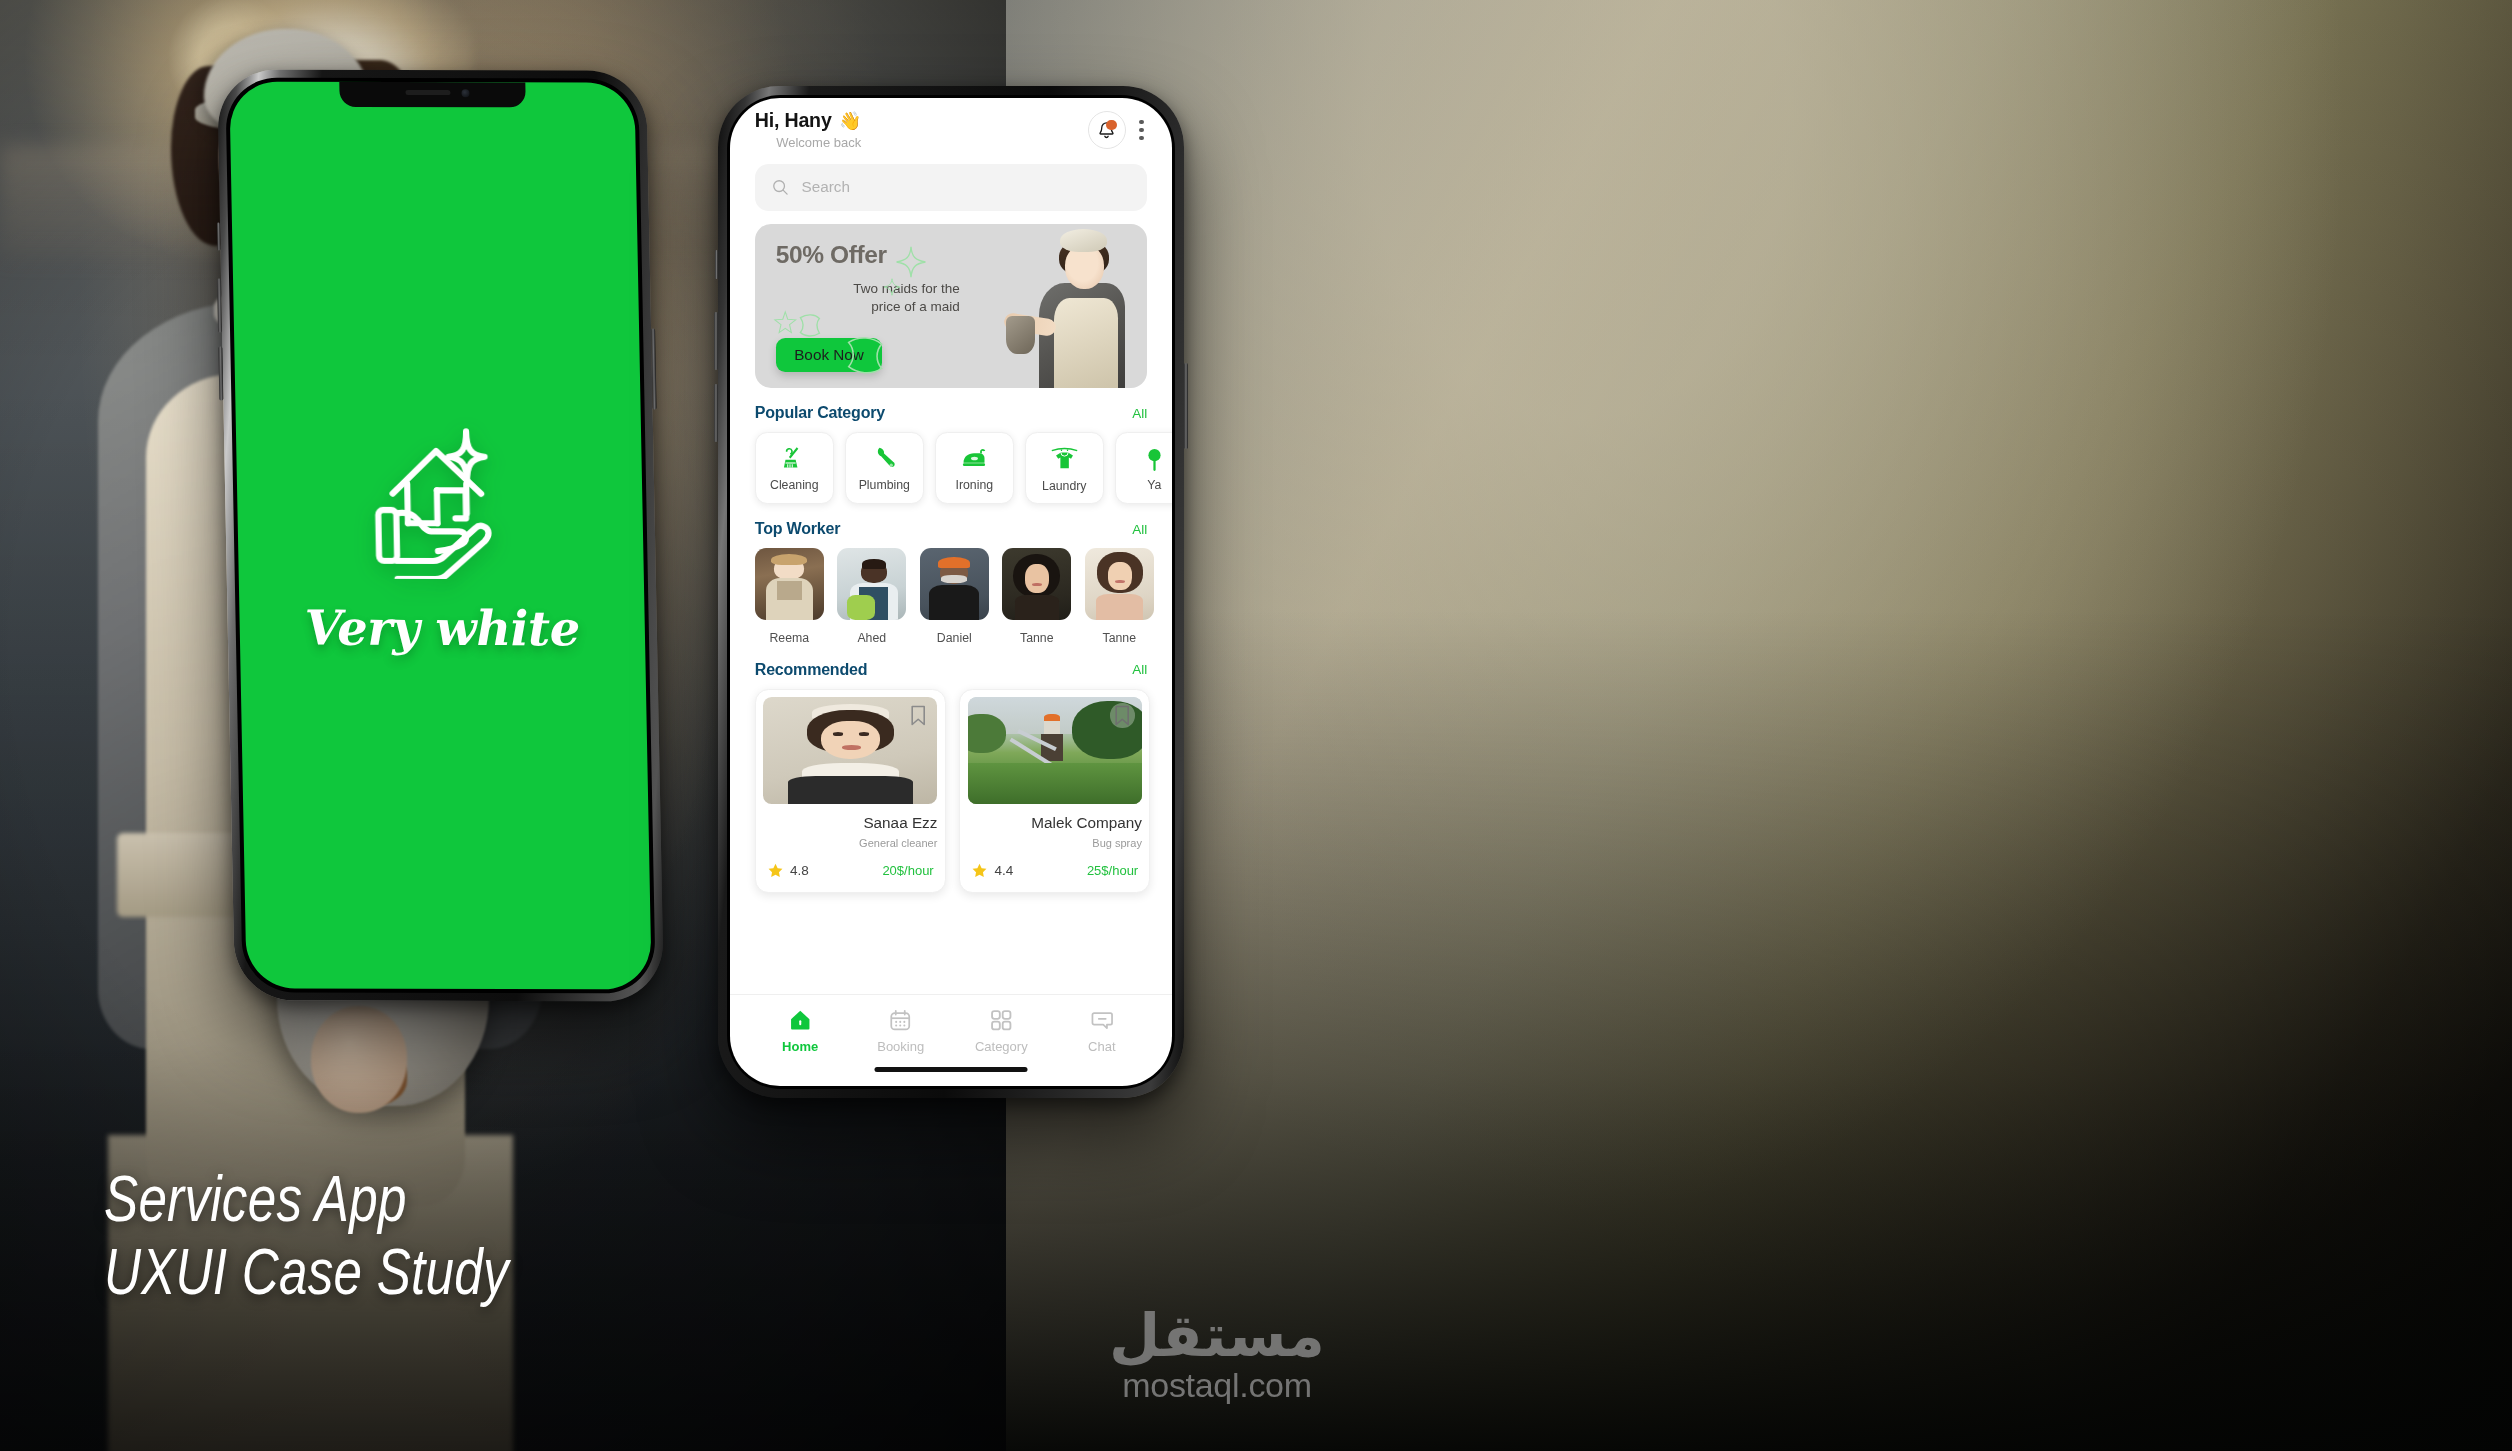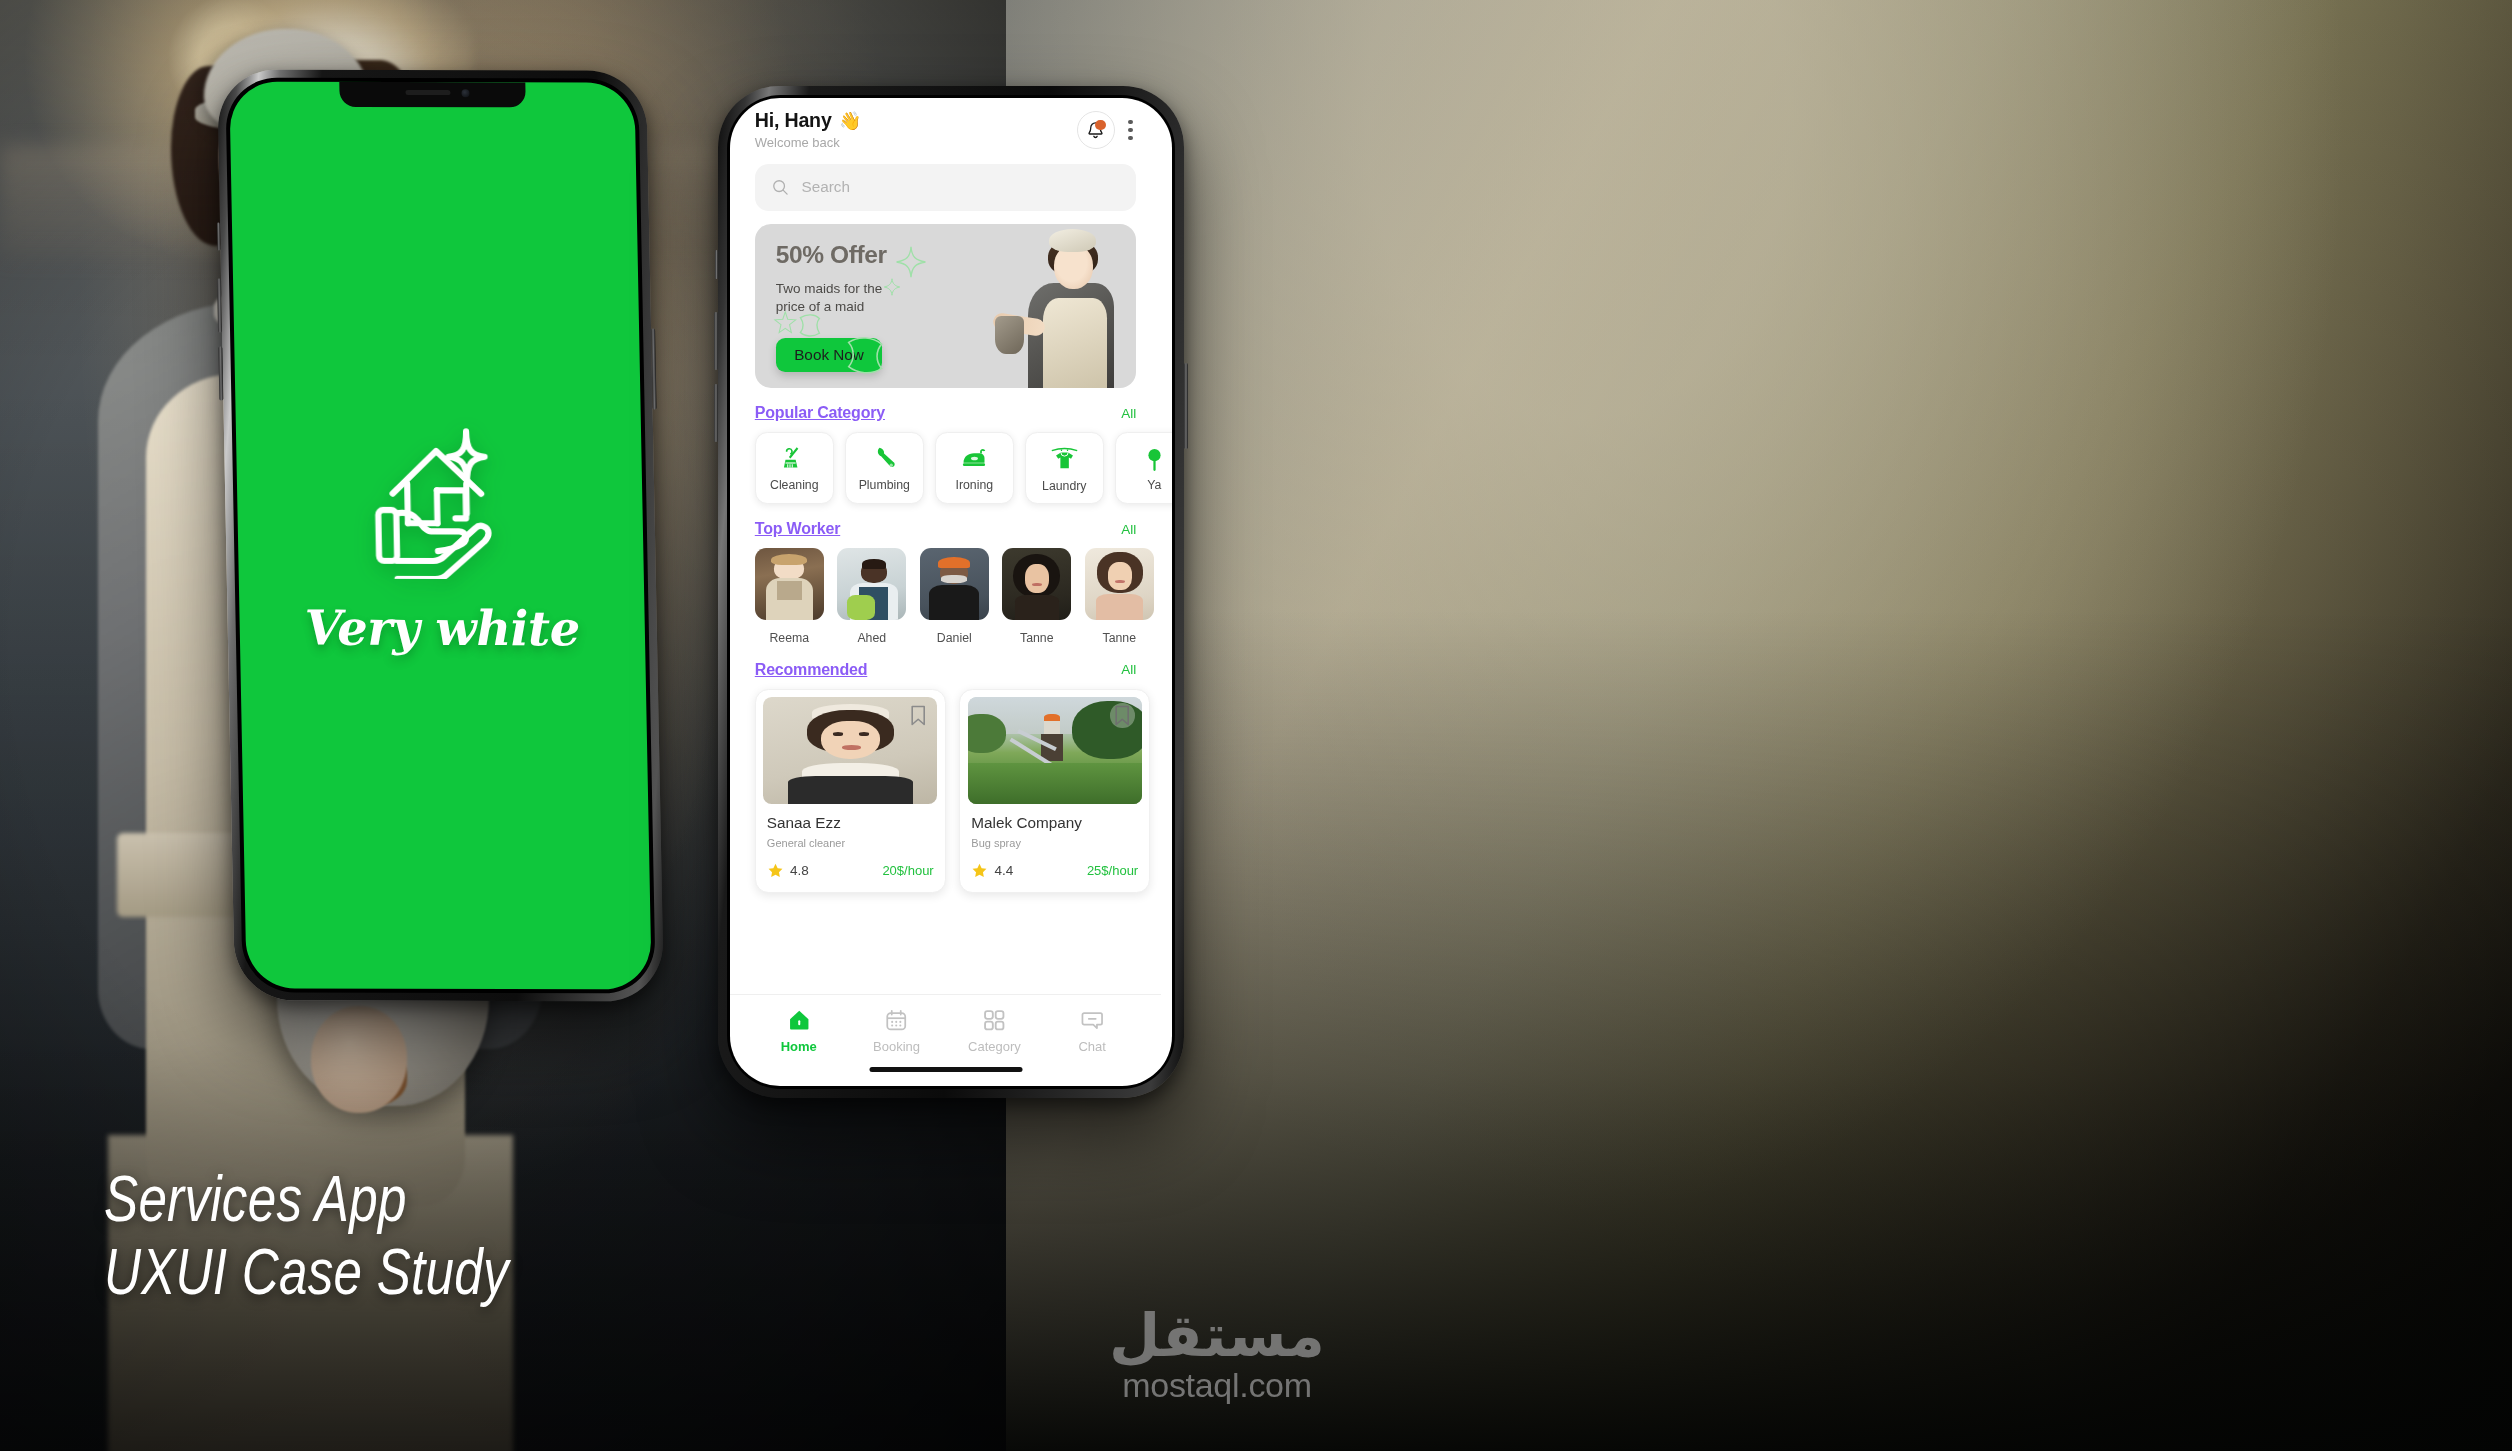--- a/index.html
+++ b/index.html
@@ -136,21 +136,21 @@
   .statusbar { position:relative; height:38px; flex:0 0 38px; display:flex; align-items:center;
      justify-content:space-between; padding:6.1px 27px 0 27px; z-index:4; }
   .sb-time { font-size:16.6px; font-weight:700; color:#0b0b0b; letter-spacing:-0.2px; }
   .sb-right { display:flex; align-items:center; gap:6.7px; }
   .island { position:absolute; left:50%; top:9.2px; transform:translateX(-50%);
      width:146px; height:37px; border-radius:21px; background:#000; z-index:6; }
   .island .isl-cam { position:absolute; right:13px; top:50%; transform:translateY(-50%);
      width:18.4px; height:18.4px; border-radius:50%;
      background:radial-gradient(circle at 42% 38%, #353b44 0 35%, #10141a 70%, #05070a 100%); }
 
-  .appbody { flex:1 1 auto; display:flex; flex-direction:column; padding:0 11px 0 0; overflow:hidden; }
+  .appbody { flex:1 1 auto; display:flex; flex-direction:column; padding:0 0 0 0; overflow:hidden;text-align:right; }
 
   .hdr { display:flex; align-items:flex-start; justify-content:space-between; padding:11px 24.5px 0 24.5px; }
   .greet { font-size:19.6px; font-weight:700; color:#141414; letter-spacing:-0.2px; display:flex; gap:7.4px; align-items:center; }
   .wave { font-size:18px; }
   .welcome { font-size:13px; color:#a8a8a8; margin-top:3.1px; }
   .hdr-right { display:flex; align-items:center; gap:9.8px; margin-top:1.8px; }
   .bell-circle { width:38px; height:38px; border-radius:50%; border:1px solid #e4e4e4;
      display:flex; align-items:center; justify-content:center; position:relative; background:#fff; }
   .dot3 { display:flex; flex-direction:column; gap:3.7px; padding:2.5px 3.7px; }
   .dot3 i { width:4.3px; height:4.3px; border-radius:50%; background:#5a5a5a; display:block; }
@@ -179,21 +179,21 @@
   .bm-torso { right:22px; top:59px; width:86px; height:108px; border-radius:30% 22% 0 0;
      background:linear-gradient(150deg,#6f6f6c 0%,#565552 48%,#3e3d3b 100%); }
   .bm-apron { right:29px; top:74px; width:64px; height:92px; border-radius:24% 22% 0 0;
      background:linear-gradient(160deg,#efe7d4,#cdc3a9); }
   .bm-arm { right:91px; top:92px; width:52px; height:17px; border-radius:12.3px;
      background:linear-gradient(90deg,#e8cbae,#f2dcc4); transform:rotate(9deg); }
   .bm-kettle { right:112px; top:92px; width:29px; height:38px; border-radius:6.1px 6.1px 38% 38%;
      background:linear-gradient(140deg,#a39b8c,#6e6658); }
 
   .rowhead { display:flex; align-items:center; justify-content:space-between; padding:16px 24.5px 0 24.5px; }
-  .rh-title { font-size:16px; font-weight:700; color:#8b5cf6; letter-spacing:-0.2px;text-decoration:underline; }
+  .rh-title { font-size:16px; font-weight:700; color:#0c4a6e; letter-spacing:-0.2px; }
   .rh-all { font-size:13.5px; color:#22c13f; }
 
   .cats { display:flex; gap:11px; padding:9.8px 0 0 24.5px; }
   .cat { flex:0 0 79px; height:72px; border-radius:12.3px; background:#fff;
      border:0.6px solid #efefef; box-shadow:0 1.8px 7.4px rgba(0,0,0,.08);
      display:flex; flex-direction:column; align-items:center; justify-content:center; gap:6.1px; }
   .cat .cname { font-size:12.3px; color:#4b4b4b; }
 
   .workers { display:flex; gap:13.5px; padding:9.8px 0 0 24.5px; }
   .wk { flex:0 0 69px; display:flex; flex-direction:column; align-items:center; gap:11px; }

